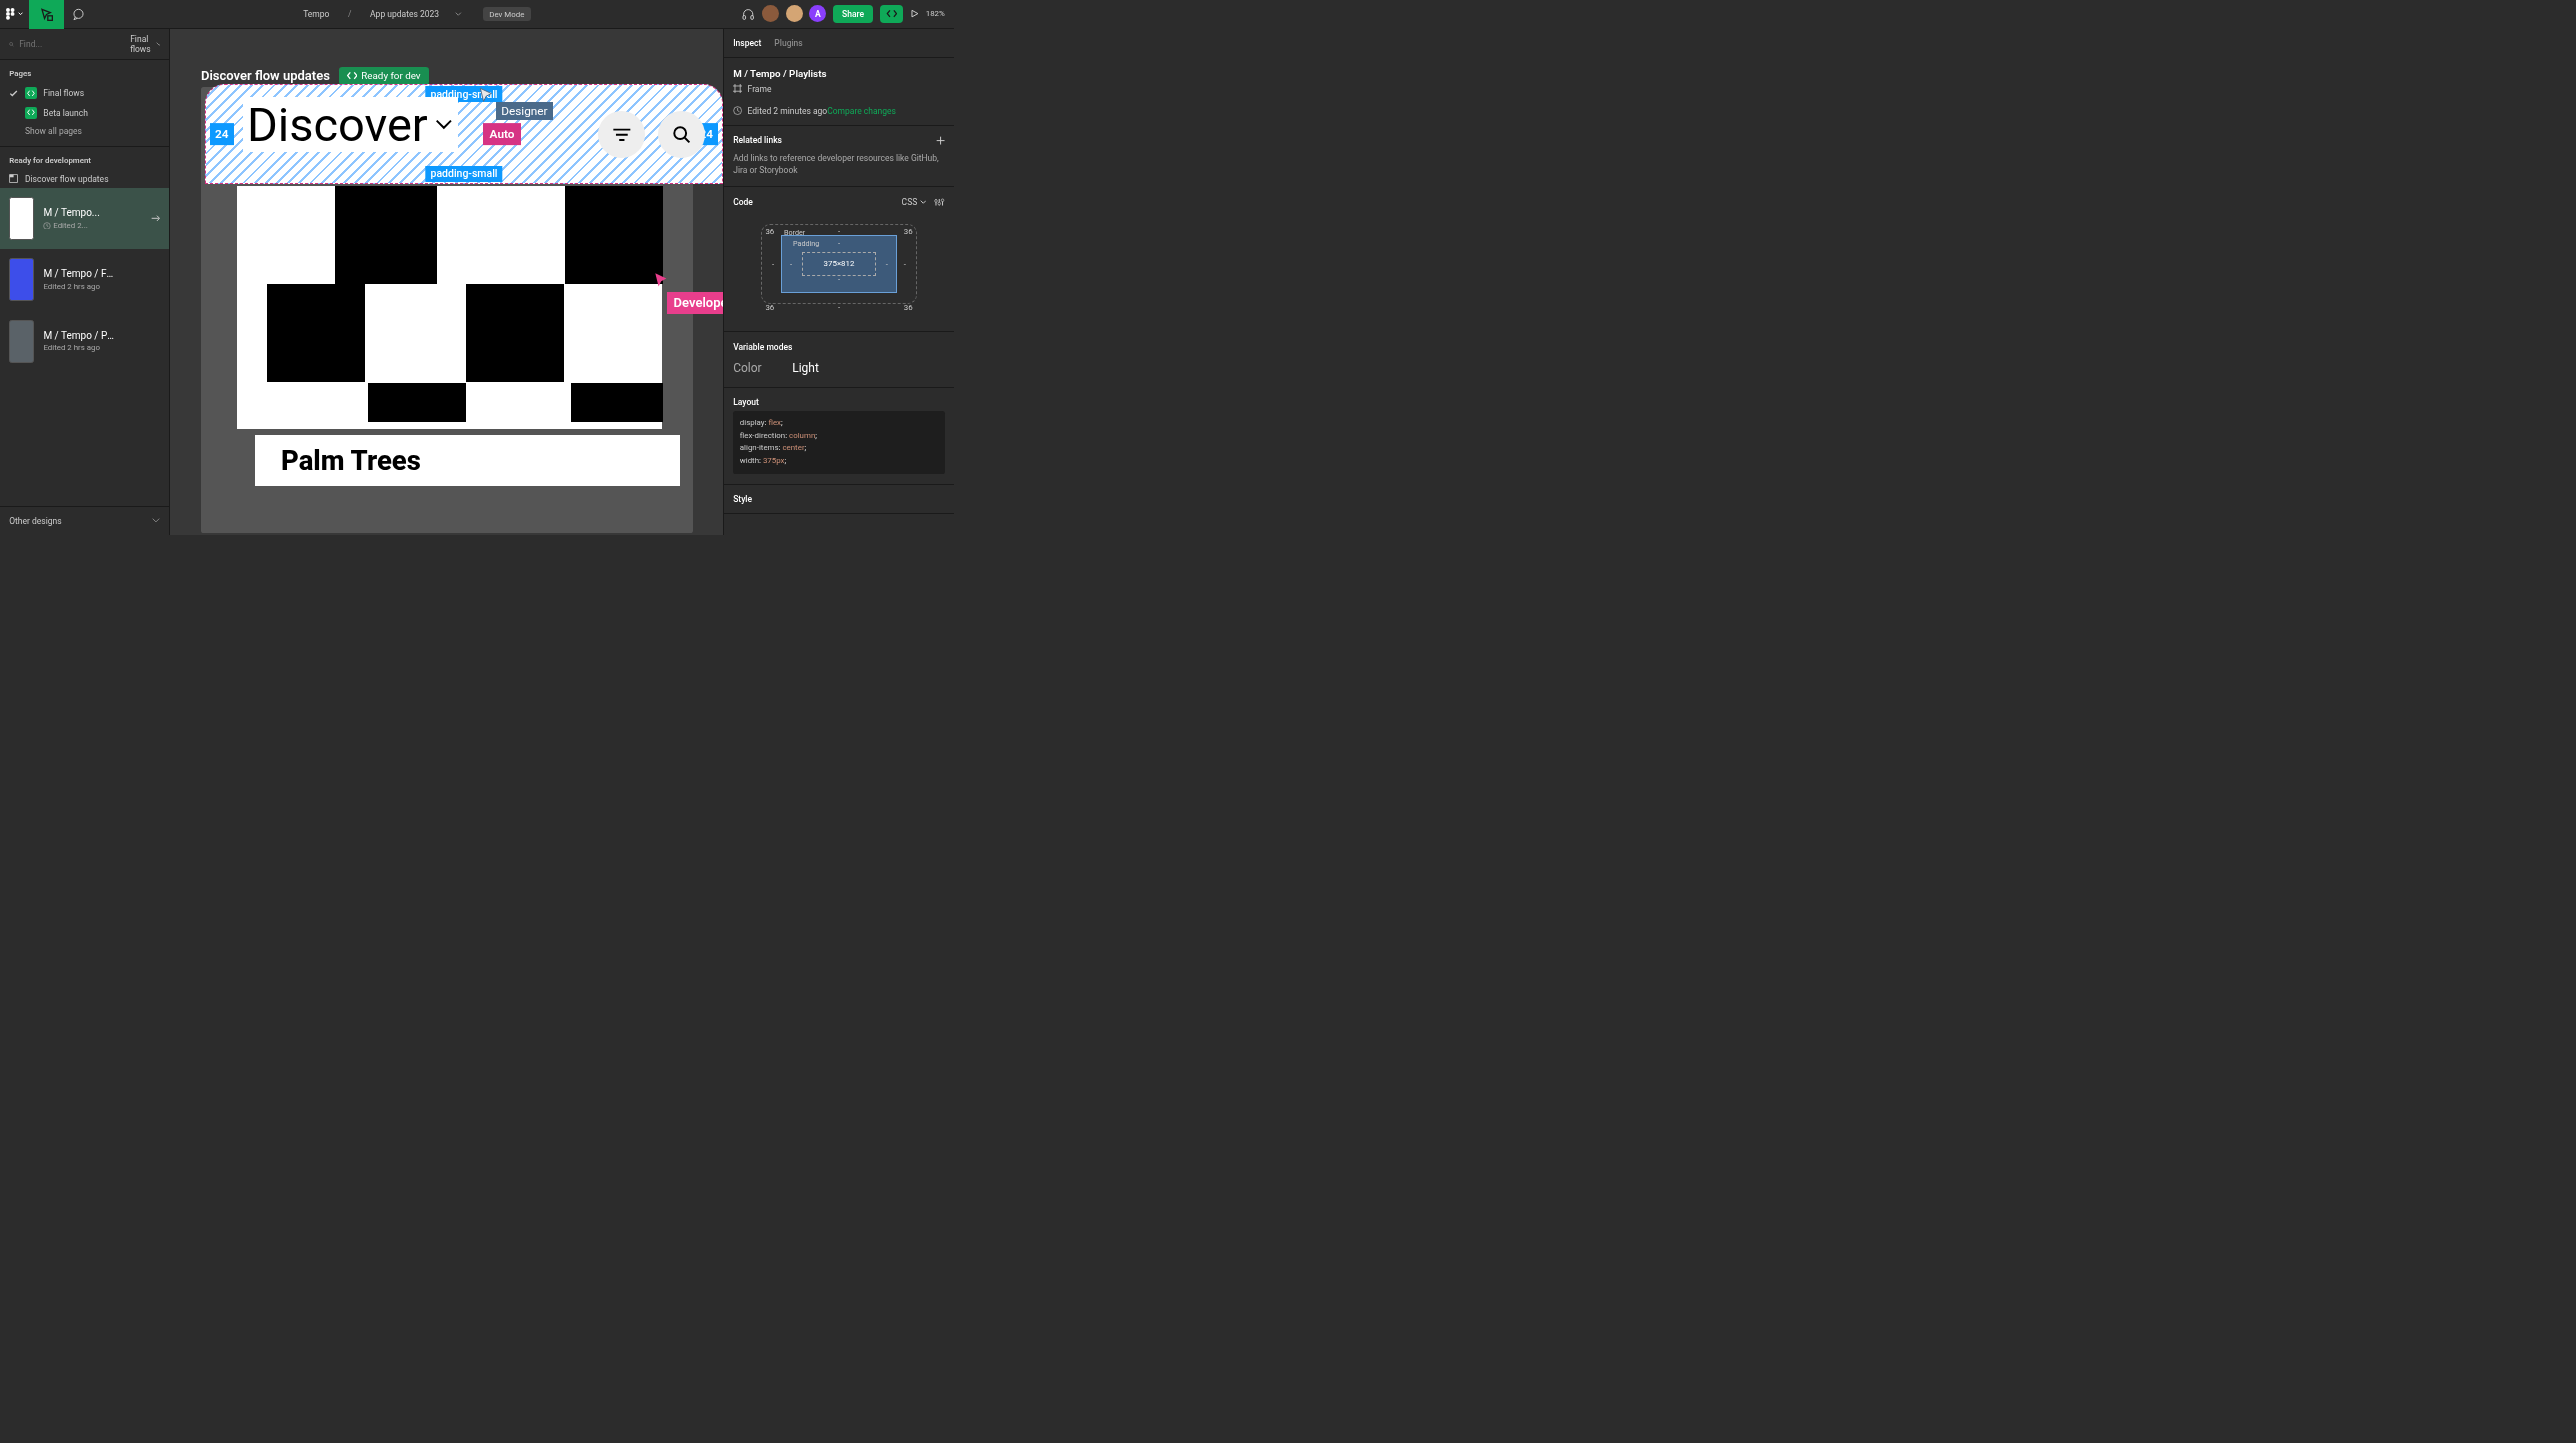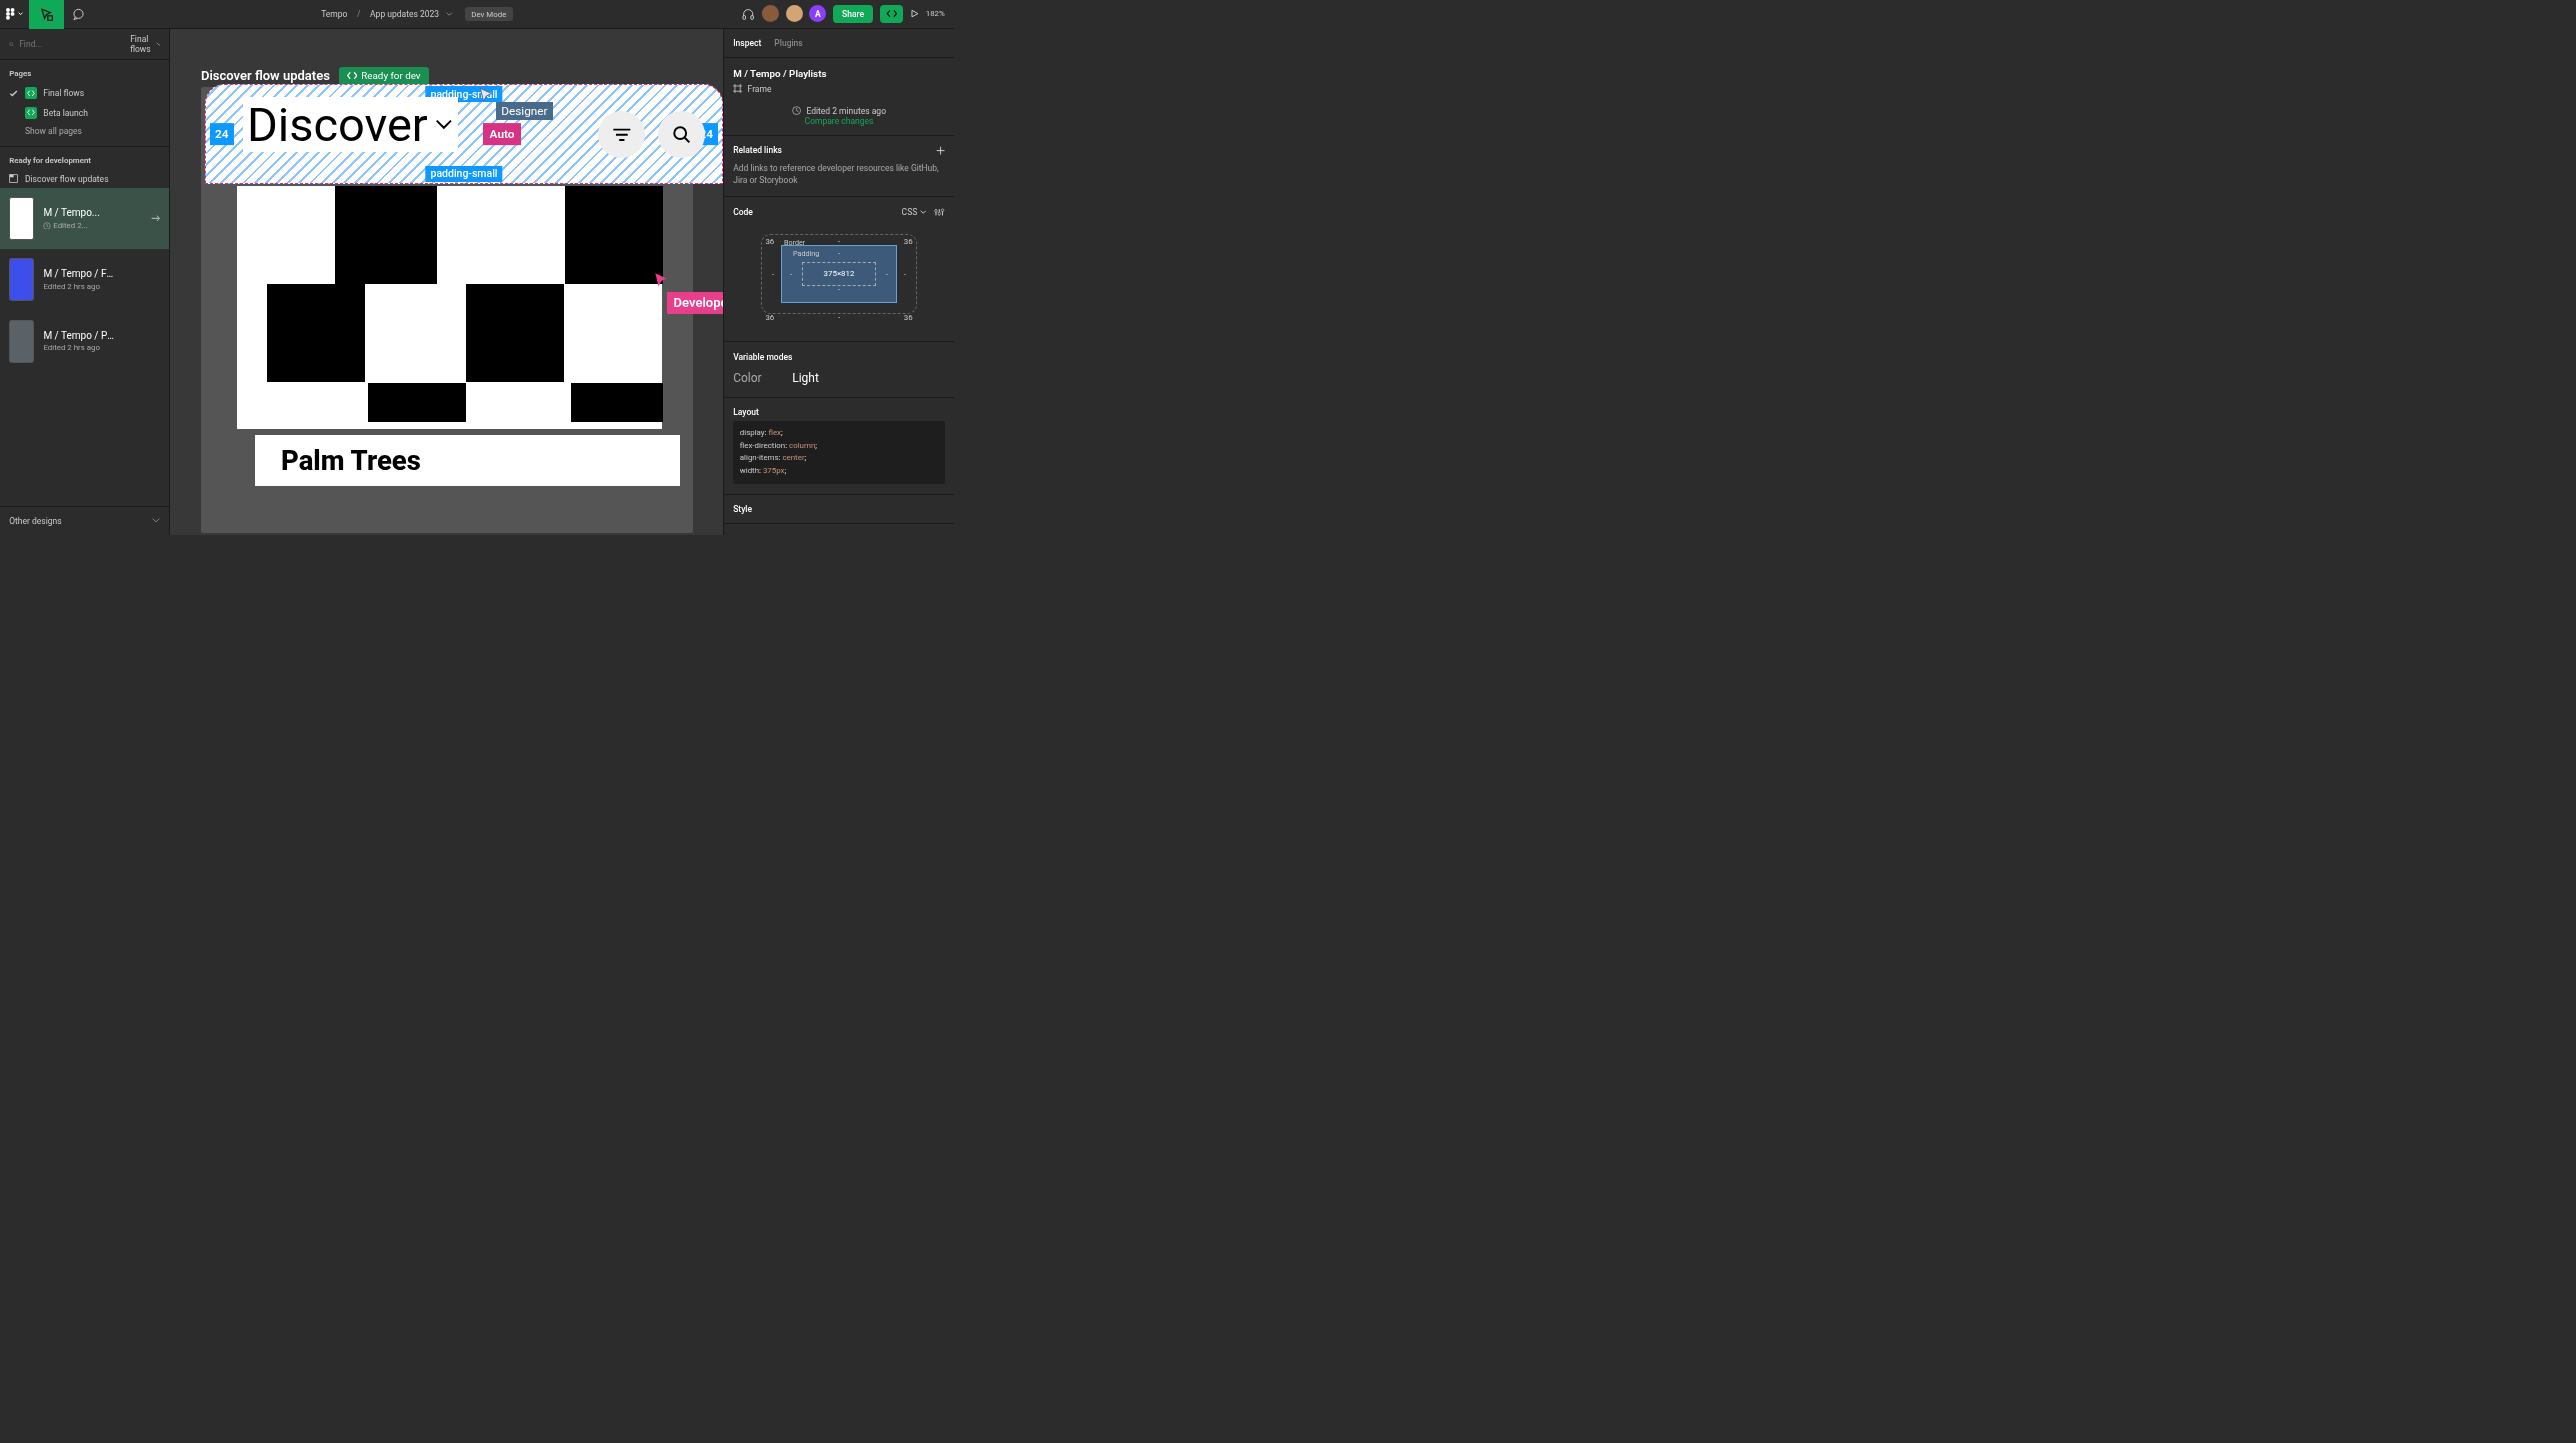--- a/index.html
+++ b/index.html
@@ -3,21 +3,21 @@
 <meta charset="utf-8">
 <style>
 * { margin: 0; padding: 0; box-sizing: border-box; font-family: -apple-system, BlinkMacSystemFont, "Segoe UI", Roboto, sans-serif; }
 body { background: #2c2c2c; color: #fff; width: 954px; height: 535px; overflow: hidden; font-size: 8.5px; }
 
 .toolbar { height: 29px; background: #2c2c2c; display: flex; align-items: center; border-bottom: 0.7px solid #1a1a1a; }
 .toolbar-left { display: flex; align-items: center; }
 .figma-menu { width: 29px; height: 29px; display: flex; align-items: center; justify-content: center; cursor: pointer; gap: 2.6px; }
 .cursor-tool { width: 35px; height: 29px; background: #0fa958; display: flex; align-items: center; justify-content: center; cursor: pointer; }
 .comment-tool { width: 29px; height: 29px; display: flex; align-items: center; justify-content: center; cursor: pointer; }
-.toolbar-center { flex: 1; display: flex; align-items: center; justify-content: center; gap: 7px; color: #ccc; }
+.toolbar-center { flex: 1; display: flex; align-items: center; justify-content: center; gap: 16px; color: #ccc; }
 .breadcrumb-sep { color: #888; margin: 0 2.6px; }
 .dev-mode-badge { background: #444; padding: 2.6px 6.6px; border-radius: 3.3px; font-size: 7.9px; margin-left: 5px; }
 .toolbar-right { display: flex; align-items: center; gap: 6.6px; padding-right: 9.2px; }
 .avatar { width: 17px; height: 17px; border-radius: 50%; display: flex; align-items: center; justify-content: center; font-weight: bold; font-size: 8.5px; }
 .share-btn { background: #0fa958; padding: 3.9px 9.2px; border-radius: 3.9px; font-weight: 500; cursor: pointer; }
 .dev-toggle { width: 23.6px; height: 18.4px; background: #0fa958; border-radius: 3.9px; display: flex; align-items: center; justify-content: center; }
 .zoom { color: #ccc; font-size: 7.9px; }
 
 .main { display: flex; height: calc(100% - 29px); }
 
@@ -70,21 +70,21 @@
 .dev-cursor { position: absolute; top: 243px; left: 484px; }
 .dev-label { position: absolute; top: 263px; left: 497px; background: #e83e8c; color: #fff; padding: 3.3px 6.6px; font-size: 13px; font-weight: 600; }
 
 .right-panel { width: 231px; background: #2c2c2c; border-left: 0.7px solid #1a1a1a; overflow-y: auto; }
 .tabs { display: flex; gap: 13px; padding: 9.2px; border-bottom: 0.7px solid #1a1a1a; }
 .tab { font-size: 8.5px; color: #888; cursor: pointer; font-weight: 500; }
 .tab.active { color: #fff; }
 .inspect-header { padding: 9.2px; border-bottom: 0.7px solid #1a1a1a; }
 .frame-path { font-size: 9.8px; font-weight: 600; margin-bottom: 5.2px; }
 .frame-type-row { display: flex; align-items: center; gap: 5.2px; color: #ccc; font-size: 8.5px; margin-bottom: 12px; }
-.edited-row { display: flex; align-items: center; justify-content: flex-start; font-size: 8.5px; flex-direction: column; }
+.edited-row { display: flex; align-items: center; justify-content: flex-start; font-size: 8.5px; }
 .compare-link { color: #0fa958; cursor: pointer; }
 .section { padding: 9.2px; border-bottom: 0.7px solid #1a1a1a; }
 .section-head { display: flex; justify-content: space-between; align-items: center; margin-bottom: 6.6px; }
 .section-head-title { font-size: 8.5px; font-weight: 500; }
 .section-hint { font-size: 8.5px; color: #aaa; line-height: 1.5; }
 .code-header { display: flex; justify-content: space-between; align-items: center; margin-bottom: 7.9px; }
 .css-select { color: #ccc; font-size: 8.5px; display: flex; align-items: center; gap: 2.6px; cursor: pointer; }
 
 .box-model { position: relative; width: 184px; height: 98px; margin: 0 auto 9.2px; }
 .bm-border { position: absolute; inset: 9.2px 14.4px; border: 0.7px dashed #666; border-radius: 9.2px; }

